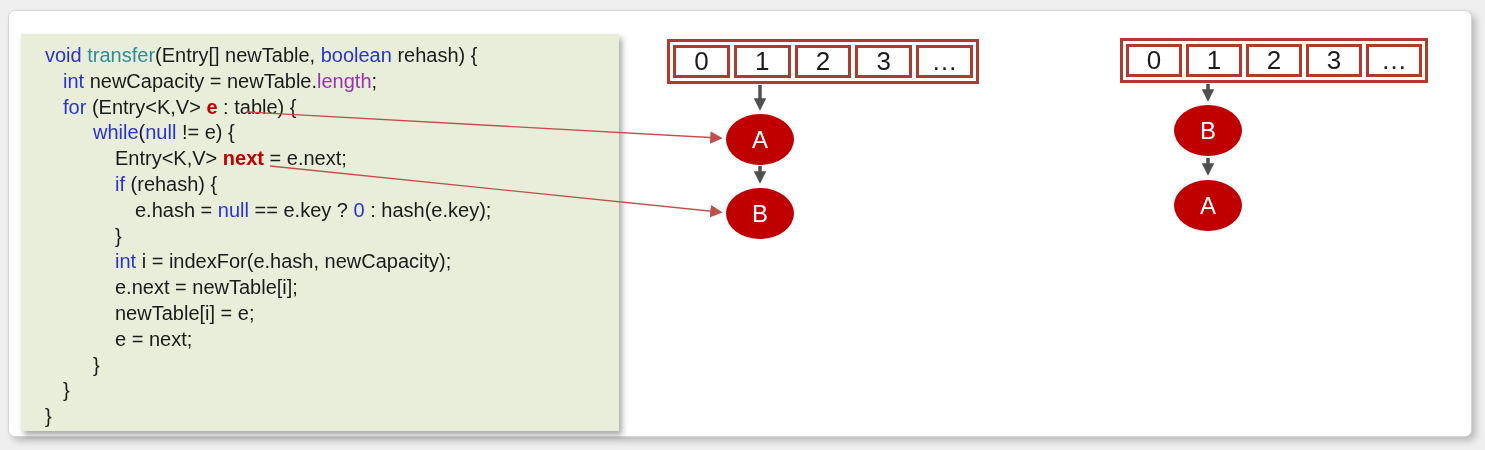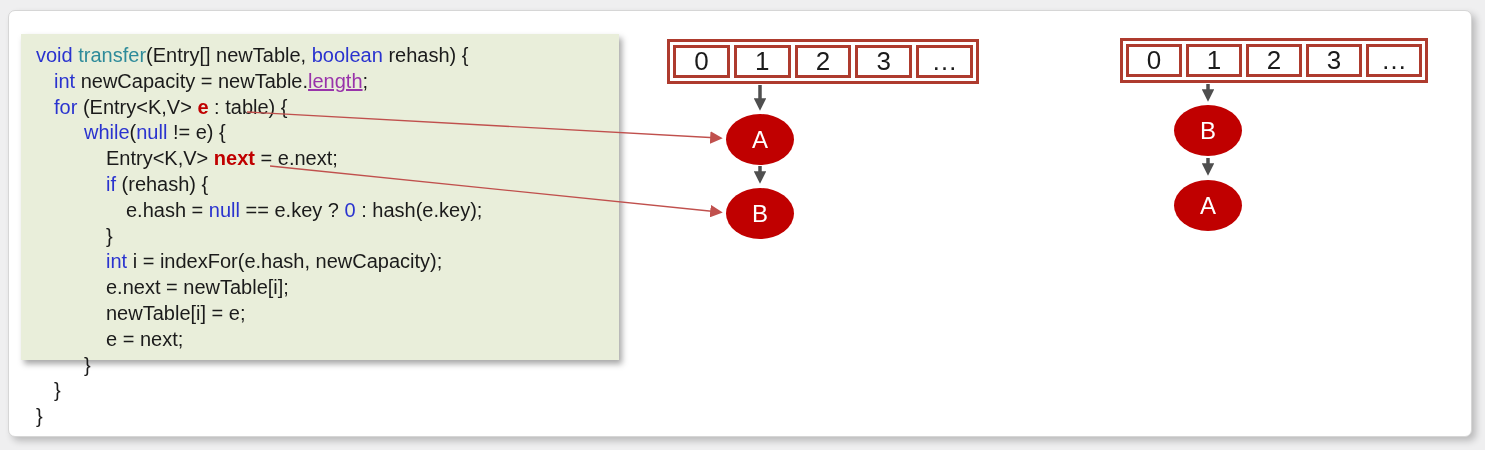--- a/index.html
+++ b/index.html
@@ -17,35 +17,35 @@
     background:#ffffff;
     border:1px solid #d6d6d6;
     border-radius:7px;
     box-shadow:4px 4px 7px rgba(0,0,0,0.22);
     box-sizing:border-box;
   }
   
   .code-block{
     position:absolute;
     left:12px;top:23px;
-    width:598px;height:326px;
+    width:598px;height:397px;
     background:#e9eeda;
     box-shadow:3px 4px 6px rgba(0,0,0,0.35);
     box-sizing:border-box;
-    padding:9px 6px 0 15px;
+    padding:9px 6px 0 24px;
     font-size:20px;
     line-height:25.8px;
     color:#1b1b1b;
     white-space:pre;
   }
   .code-line{white-space:pre;}
   .tok-kw{color:var(--keyword,#2a33cf);}
   .tok-num{color:var(--keyword,#2a33cf);}
   .tok-method{color:var(--method,#2e8b9a);}
-  .tok-field{color:var(--field,#9933aa);text-decoration:underline;}
+  .tok-field{color:var(--field,#9933aa);}
   .tok-var{color:var(--variable,#c00000);font-weight:bold;}
   .tok-plain{color:#1b1b1b;}
   
   .bucket-table{
     position:absolute;
     display:flex;
     gap:4px;
     padding:3px;
     border:3px solid var(--bucket_border,#ae3b2e);
     background:#ffffff;

